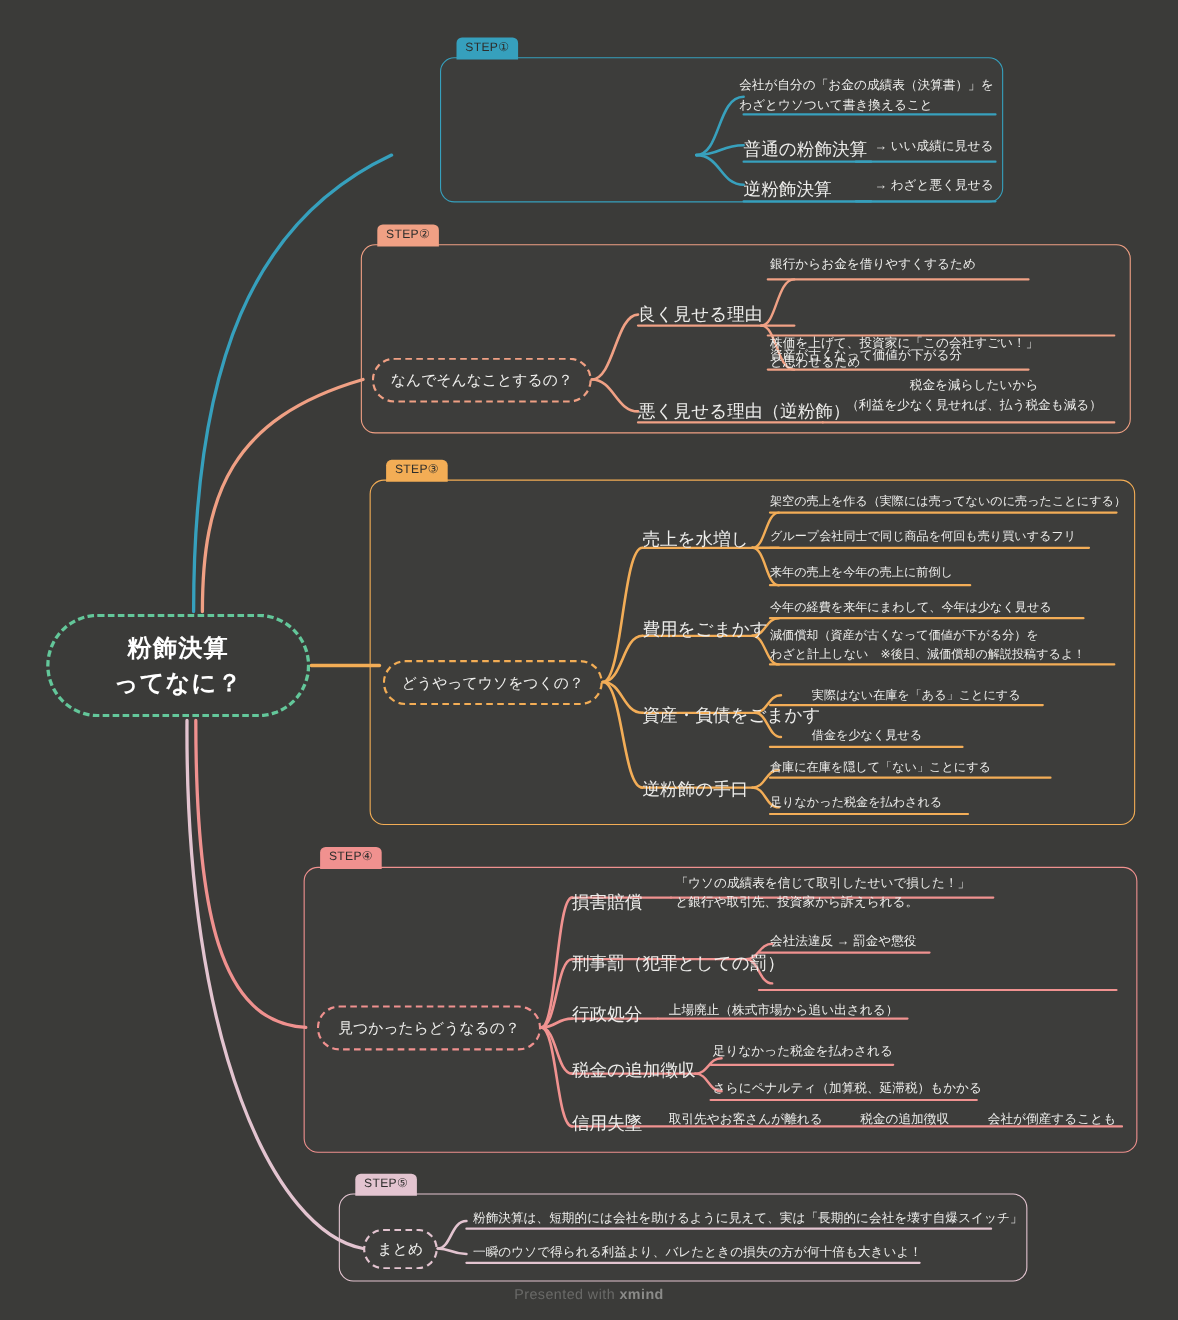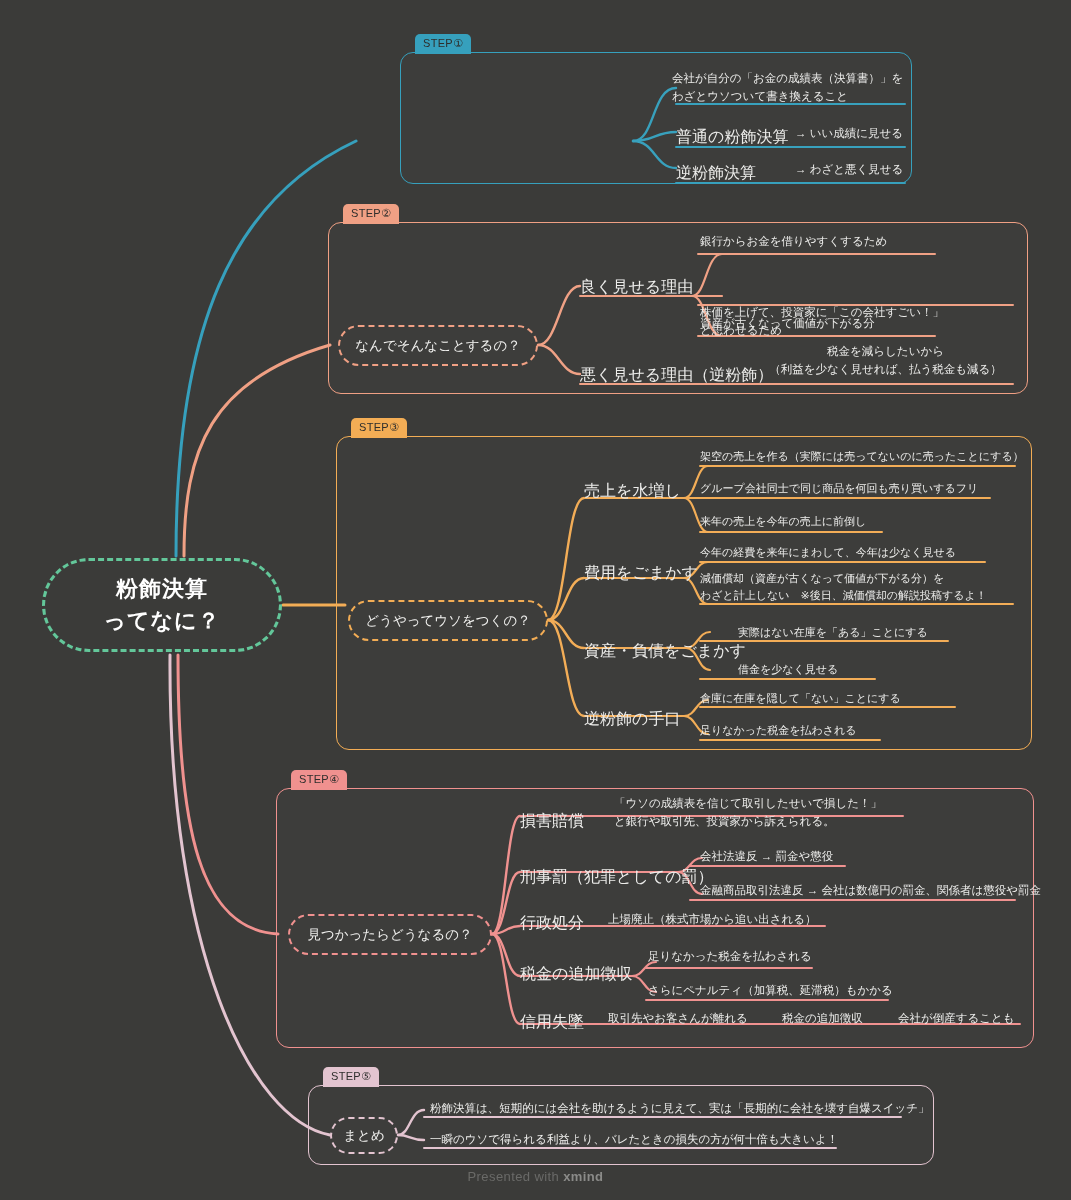--- a/index.html
+++ b/index.html
@@ -255,21 +255,20 @@
     <div class="step-badge">STEP④</div>
   </div>
   <div class="topic" style="--c:#f0918f;left:288px;top:914px;width:204px;height:41px;">見つかったらどうなるの？</div>
 
   <div class="sub" style="left:520px;top:809px;">損害賠償</div>
   <div class="leaf" style="left:614px;top:795px;width:300px;">「ウソの成績表を信じて取引したせいで損した！」
 と銀行や取引先、投資家から訴えられる。</div>
 
   <div class="sub" style="left:520px;top:865px;">刑事罰（犯罪としての罰）</div>
   <div class="leaf" style="left:700px;top:848px;">会社法違反 → 罰金や懲役</div>
-  <div class="leaf" style="left:700px;top:882px;">金融商品取引法違反 → 会社は数億円の罰金、関係者は懲役や罰金</div>
 
   <div class="sub" style="left:520px;top:911px;">行政処分</div>
   <div class="leaf" style="left:608px;top:911px;">上場廃止（株式市場から追い出される）</div>
 
   <div class="sub" style="left:520px;top:962px;">税金の追加徴収</div>
   <div class="leaf" style="left:648px;top:948px;">足りなかった税金を払わされる</div>
   <div class="leaf" style="left:648px;top:982px;">さらにペナルティ（加算税、延滞税）もかかる</div>
 
   <div class="sub" style="left:520px;top:1010px;">信用失墜</div>
   <div class="leaf" style="left:608px;top:1010px;">取引先やお客さんが離れる</div>

